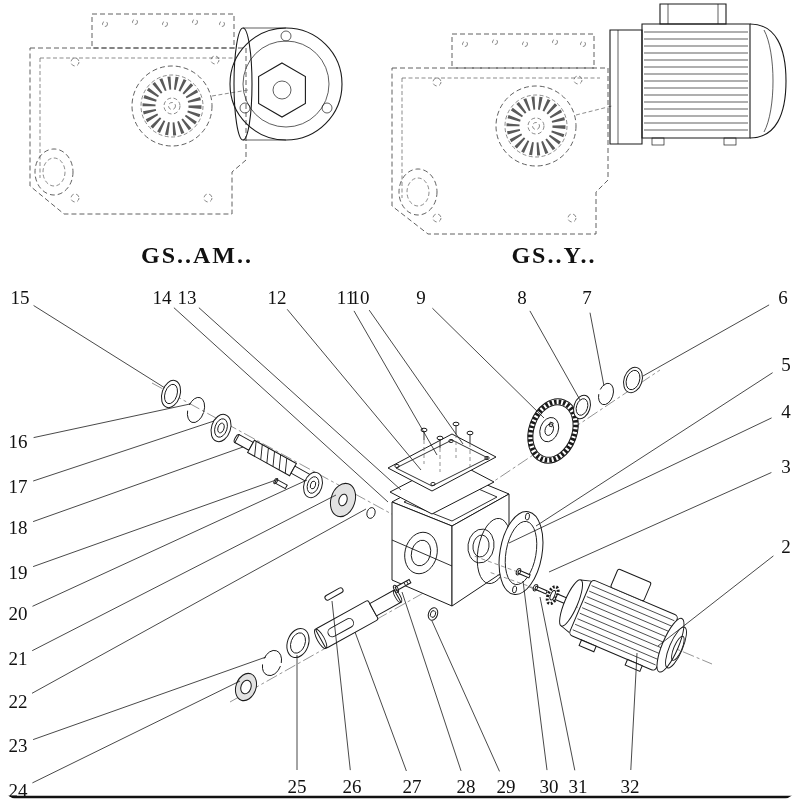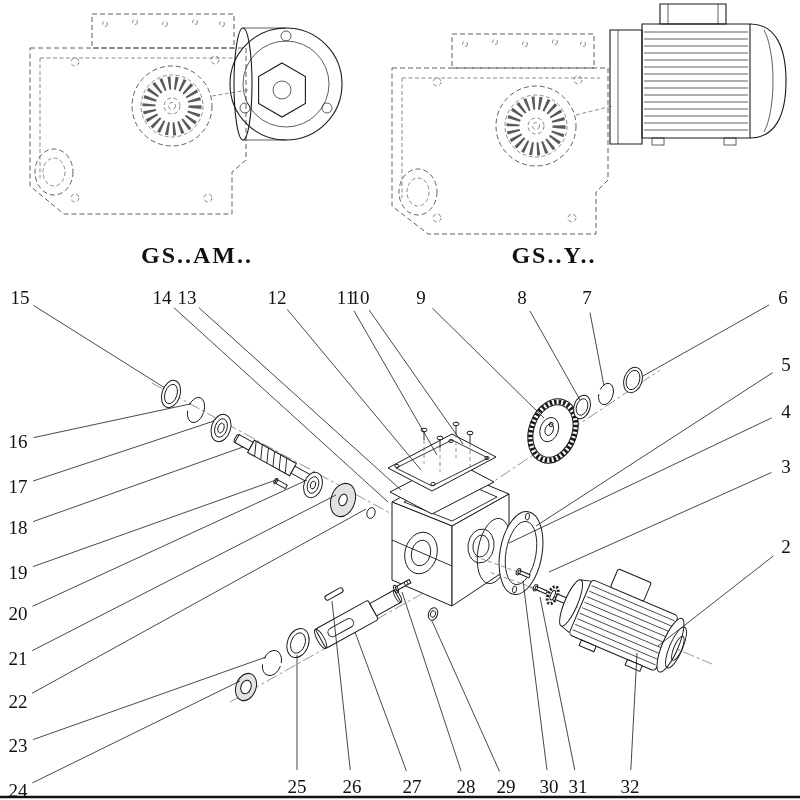--- a/index.html
+++ b/index.html
@@ -1,17 +1,17 @@
 <!DOCTYPE html>
 <html><head>
 <meta charset="utf-8">
 <title>Gear Unit Exploded View</title>
 <style>
   html,body{margin:0;padding:0;background:#ffffff;}
-  .page{width:800px;height:800px;position:relative;background:#fff;overflow:hidden;}
+  .page{width:800px;height:800px;position:relative;background:#fff;overflow:hidden;border-radius:21px;}
   svg{display:block;}
   .dashed{stroke:#4f4f4f;stroke-width:0.9;fill:none;stroke-dasharray:5 3;}
   .dashed-thin{stroke:#5a5a5a;stroke-width:0.7;fill:none;stroke-dasharray:4 2.5;}
   .spline-ring{stroke:#5a5a5a;stroke-width:13;fill:none;stroke-dasharray:2.5 4;}
   .solid{stroke:#1a1a1a;stroke-width:1.1;fill:none;}
   .solid-thin{stroke:#1a1a1a;stroke-width:0.7;fill:none;}
   .part{stroke:#1a1a1a;stroke-width:1;fill:#ffffff;}
   .part-gray{stroke:#1a1a1a;stroke-width:1;fill:#e2e2e2;}
   .partline{stroke:#1a1a1a;stroke-width:0.9;fill:none;}
   .teeth{stroke:#1a1a1a;fill:none;}

